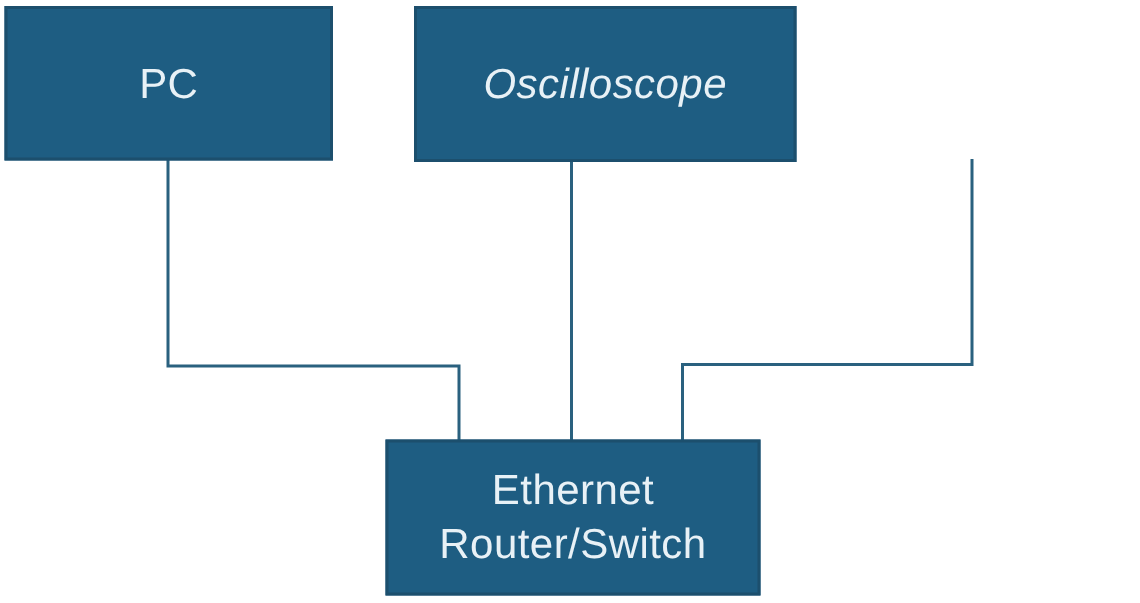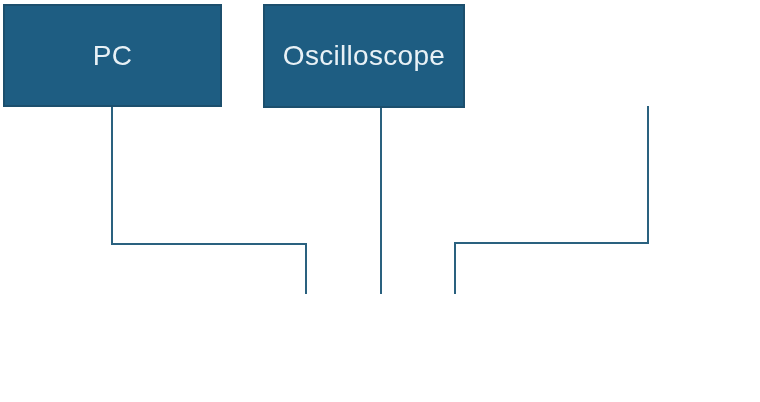--- a/index.html
+++ b/index.html
@@ -43,21 +43,21 @@
     line-height: 36px;
     font-weight: 400;
     z-index: 1;
     letter-spacing: 0.3px;
   }
   .node-label {
     display: block;
     padding: 0 14px;
   }
   #node-pc            { left: 3px;   top: 4px;   width: 219px; height: 103px; }
-  #node-oscilloscope  { left: 263px; top: 4px;   width: 202px; height: 104px; }
+  #node-oscilloscope  { left: 276px; top: 4px;   width: 255px; height: 104px; font-style: italic; }
   #node-function-gen  { left: 536px; top: 3px;   width: 219px; height: 104px; }
   #node-router        { left: 257px; top: 293px; width: 250px; height: 104px; }
 </style>
 </head>
 <body>
 
 <div class="canvas">
 
   <svg class="connector-layer" viewBox="0 0 760 402" xmlns="http://www.w3.org/2000/svg">
     <path class="connector" d="M112 106 L112 244 L306 244 L306 294"></path>
@@ -67,14 +67,17 @@
 
   <div class="node" id="node-pc">
     <span class="node-label">PC</span>
   </div>
 
   <div class="node" id="node-oscilloscope">
     <span class="node-label">Oscilloscope</span>
   </div>
 
 
+  <div class="node" id="node-router">
+    <span class="node-label">Ethernet Router/Switch</span>
+  </div>
 
 </div>
 
 </body></html>

